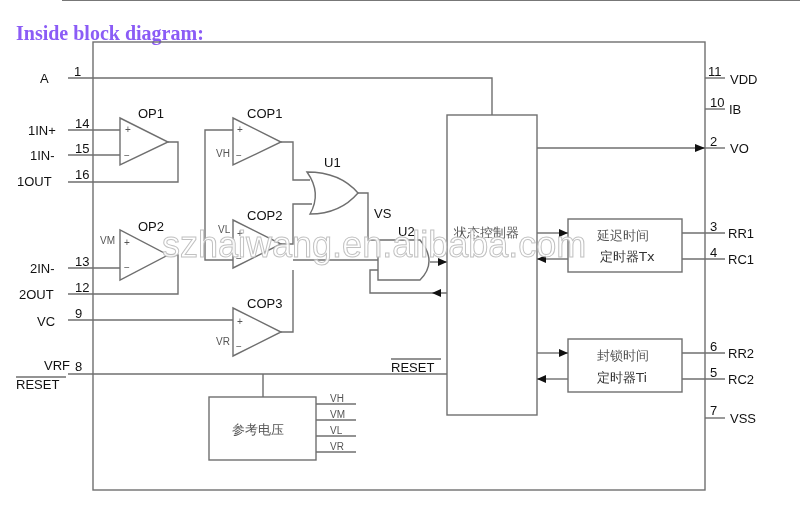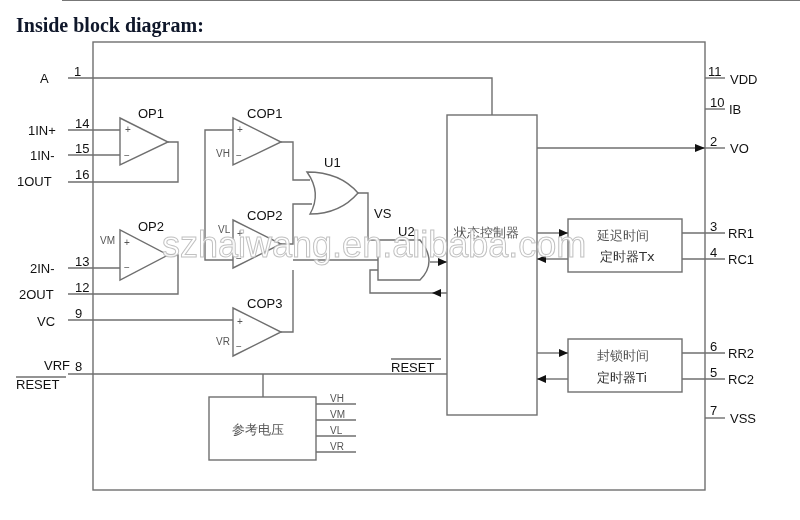--- a/index.html
+++ b/index.html
@@ -1,18 +1,18 @@
 <!DOCTYPE html>
 <html><head>
 <meta charset="utf-8">
 <style>
   html, body { margin:0; padding:0; background:#ffffff; }
   body { width:800px; height:520px; position:relative; overflow:hidden; font-family:"Liberation Sans", sans-serif; }
   #top-rule { position:absolute; left:62px; top:0; width:738px; height:1px; background:#777; }
-  #heading { position:absolute; left:16px; top:14px; font-family:"Liberation Serif", serif; font-weight:bold; font-size:20px; color:#0f172a; }
+  #heading { position:absolute; left:16px; top:22px; font-family:"Liberation Serif", serif; font-weight:bold; font-size:20px; color:#8b5cf6; }
   svg { position:absolute; left:0; top:0; }
   .ln { stroke:#6f6f6f; stroke-width:1.4; fill:none; }
   .bx { stroke:#6f6f6f; stroke-width:1.4; fill:#fff; }
   .pin { font-family:"Liberation Sans", sans-serif; font-size:13px; fill:#111; }
   .num { font-family:"Liberation Sans", sans-serif; font-size:13px; fill:#111; }
   .lbl { font-family:"Liberation Sans", sans-serif; font-size:13px; fill:#111; }
   .sm { font-family:"Liberation Sans", sans-serif; font-size:10px; fill:#555; }
   .cn { font-family:"DejaVu Sans", sans-serif; font-size:13px; fill:#555; }
   .cnb { font-family:"DejaVu Sans", sans-serif; font-size:13px; fill:#333; }
   .arr { fill:#111; }

